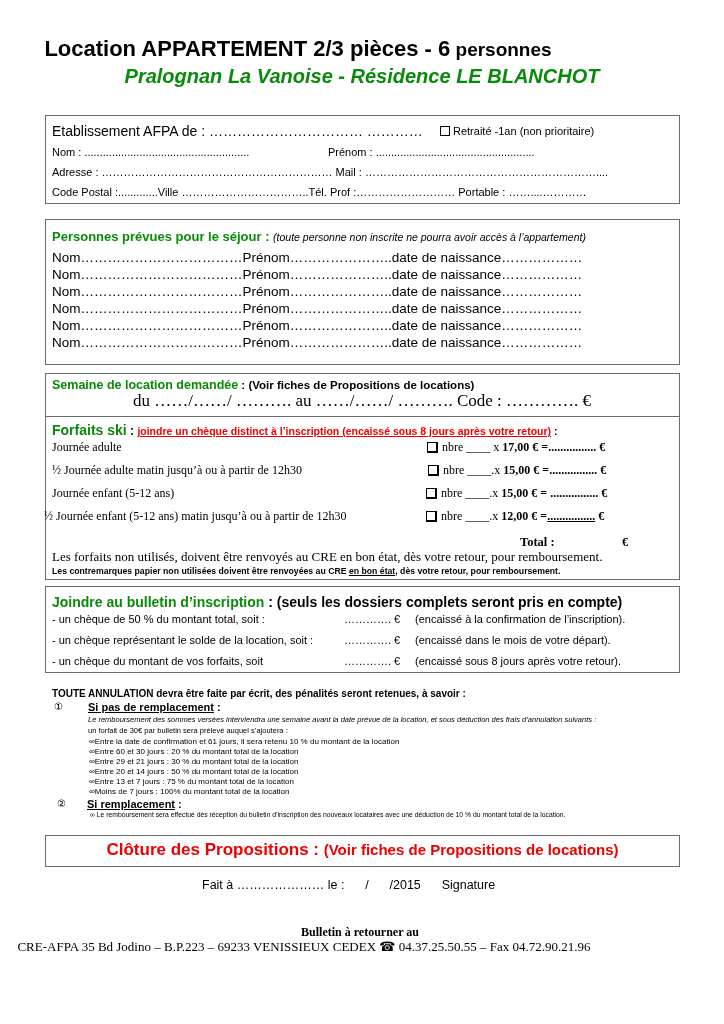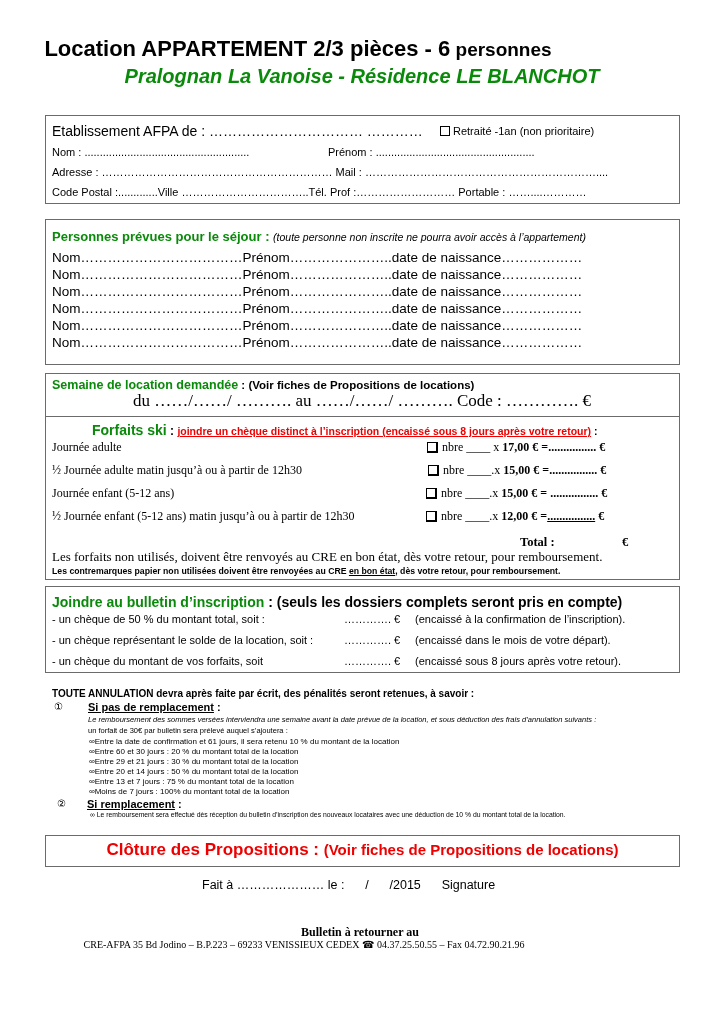--- a/index.html
+++ b/index.html
@@ -56,40 +56,40 @@
 <div class="abs personrow" style="top:318px;">Nom………………………………Prénom…………………..date de naissance………………</div>
 <div class="abs personrow" style="top:335px;">Nom………………………………Prénom…………………..date de naissance………………</div>
 
 <div class="box" style="left:45px; top:373px; width:635px; height:207px;"></div>
 <div class="abs" style="left:45px; top:416px; width:635px; height:1px; background:#6b6b6b;"></div>
 <div class="abs" style="left:52px; top:375px;">
   <span class="green b" style="font-size:12.5px;">Semaine de location demandée</span><span class="b" style="font-size:11.5px;"> : (Voir fiches de Propositions de locations)</span>
 </div>
 <div class="abs serif" style="left:133px; top:391px; font-size:17px;">du ……/……/ ………. au ……/……/ ……….    Code : …………. €</div>
 
-<div class="abs" style="left:52px; top:421px;margin-left:40px;">
+<div class="abs" style="left:52px; top:421px;">
   <span class="green b" style="font-size:14px;">Forfaits ski</span><span class="b" style="font-size:12px;"> :   </span><span class="red b u" style="font-size:10.5px;">joindre un chèque distinct à l’inscription (encaissé sous 8 jours après votre retour)</span><span class="b" style="font-size:10.5px;"> :</span>
 </div>
 
 <div class="abs serif ski" style="left:52px; top:440px;">Journée adulte</div>
 <div class="abs serif ski" style="left:427px; top:440px;">
   <span class="cb3d"></span><span>nbre ____ x </span><span class="b">17,00 €</span><span class="b"> =................ €</span>
 </div>
 
 <div class="abs serif ski" style="left:52px; top:463px;">½ Journée adulte matin jusqu’à ou à partir de 12h30</div>
 <div class="abs serif ski" style="left:428px; top:463px;">
   <span class="cb3d"></span><span>nbre ____.x </span><span class="b">15,00 €</span><span class="b"> =................ €</span>
 </div>
 
 <div class="abs serif ski" style="left:52px; top:486px;">Journée enfant (5-12 ans)</div>
 <div class="abs serif ski" style="left:426px; top:486px;">
   <span class="cb3d"></span><span>nbre ____.x </span><span class="b">15,00 €</span><span class="b"> = ................ €</span>
 </div>
 
-<div class="abs serif ski" style="left:52px; top:509px;">½ Journée enfant (5-12 ans) matin jusqu’à ou à partir de 12h30</div>
+<div class="abs serif ski" style="left:44px; top:509px;">½ Journée enfant (5-12 ans) matin jusqu’à ou à partir de 12h30</div>
 <div class="abs serif ski" style="left:426px; top:509px;">
   <span class="cb3d"></span><span>nbre ____.x </span><span class="b">12,00 €</span><span class="b"> =</span><span class="b u">................</span><span class="b"> €</span>
 </div>
 
 <div class="abs serif b" style="left:520px; top:535px; font-size:12.5px;">Total :</div>
 <div class="abs serif b" style="left:622px; top:535px; font-size:12.5px;">€</div>
 <div class="abs serif" style="left:52px; top:549px; font-size:13px;">Les forfaits non utilisés, doivent être renvoyés au CRE en bon état, dès votre retour, pour remboursement.</div>
 <div class="abs b" style="left:52px; top:566px; font-size:8.7px;">
   <span>Les contremarques papier non utilisées doivent être renvoyées au CRE </span><span class="u">en bon état</span><span>, dès votre retour, pour remboursement.</span>
 </div>
@@ -101,21 +101,21 @@
 <div class="abs f11" style="left:52px; top:613px;">- un chèque de 50 % du montant total, soit :</div>
 <div class="abs f11" style="left:344px; top:613px;">…………. €</div>
 <div class="abs f11" style="left:415px; top:613px;">(encaissé à la confirmation de l’inscription).</div>
 <div class="abs f11" style="left:52px; top:634px;">- un chèque représentant le solde de la location, soit :</div>
 <div class="abs f11" style="left:344px; top:634px;">…………. €</div>
 <div class="abs f11" style="left:415px; top:634px;">(encaissé dans le mois de votre départ).</div>
 <div class="abs f11" style="left:52px; top:655px;">- un chèque du montant de vos forfaits, soit</div>
 <div class="abs f11" style="left:344px; top:655px;">…………. €</div>
 <div class="abs f11" style="left:415px; top:655px;">(encaissé sous 8 jours après votre retour).</div>
 
-<div class="abs b" style="left:52px; top:688px; font-size:10px;">TOUTE ANNULATION devra après faite par écrit, des pénalités seront retenues, à savoir :</div>
+<div class="abs b" style="left:52px; top:688px; font-size:10px;">TOUTE ANNULATION devra être faite par écrit, des pénalités seront retenues, à savoir :</div>
 <div class="abs circ" style="left:54px; top:701px;">①</div>
 <div class="abs b" style="left:88px; top:701px; font-size:11px;">
   <span class="u">Si pas de remplacement</span><span> :</span>
 </div>
 <div class="abs tiny" style="left:88px; top:715px;font-style:italic;">Le remboursement des sommes versées interviendra une semaine avant la date prévue de la location, et sous déduction des frais d’annulation suivants :</div>
 <div class="abs tiny" style="left:88px; top:726px;">un forfait de 30€ par bulletin sera prélevé auquel s’ajoutera :</div>
 <div class="abs tiny2" style="left:89px; top:737px;">∞Entre la date de confirmation et 61 jours, il sera retenu 10 % du montant de la location</div>
 <div class="abs tiny2" style="left:89px; top:747px;">∞Entre 60 et 30 jours :   20 % du montant total de la location</div>
 <div class="abs tiny2" style="left:89px; top:757px;">∞Entre 29 et 21 jours :   30 % du montant total de la location</div>
 <div class="abs tiny2" style="left:89px; top:767px;">∞Entre 20 et 14 jours :   50 % du montant total de la location</div>
@@ -128,15 +128,15 @@
 <div class="abs" style="left:90px; top:811px; font-size:6.8px;">∞ Le remboursement sera effectué dès réception du bulletin d’inscription des nouveaux locataires avec une déduction de 10 % du montant total de la location.</div>
 
 <div class="box" style="left:45px; top:835px; width:635px; height:32px;"></div>
 <div class="abs red b" style="left:45px; width:635px; top:840px; text-align:center;">
   <span style="font-size:17px;">Clôture des Propositions : </span><span style="font-size:15px;">(Voir fiches de Propositions de locations)</span>
 </div>
 
 <div class="abs" style="left:202px; top:878px; font-size:12.5px; white-space:pre;">Fait à ………………… le :      /      /2015      Signature</div>
 
 <div class="abs serif b" style="left:0; width:720px; top:925px; text-align:center; font-size:12px;">Bulletin à retourner au</div>
-<div class="abs serif" style="left:0; width:608px; top:939px; text-align:center; font-size:10px;">
+<div class="abs serif" style="left:0; width:608px; top:939px; text-align:center; font-size:13px;">
   <span>CRE-AFPA 35 Bd Jodino – B.P.223 – 69233 VENISSIEUX CEDEX </span><span>☎</span><span> 04.37.25.50.55 – Fax 04.72.90.21.96</span>
 </div>
 
 </body></html>

